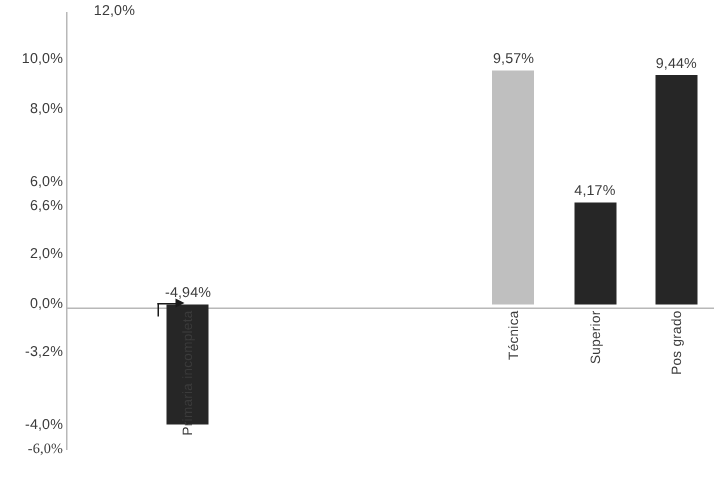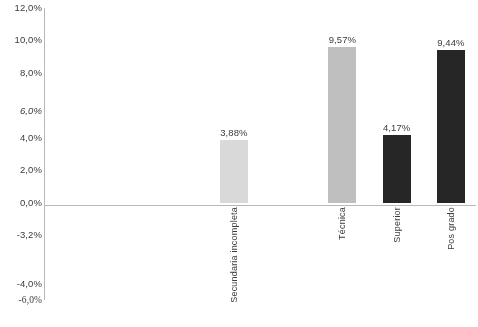--- a/index.html
+++ b/index.html
@@ -137,57 +137,62 @@
 </style>
 </head>
 <body>
 
 <div id="chart-root">
 
   <div class="y-axis-line"></div>
   <div class="zero-line"></div>
 
   <div id="y-ticks">
-      <div class="y-tick-wrap" style="top: 3px;">
+      <div class="y-tick-wrap" style="top: 3px; margin-left: 48px;">
         <div class="y-tick-label">12,0%</div>
       </div>
       <div class="y-tick-wrap" style="top: 35.4444px;">
         <div class="y-tick-label">10,0%</div>
       </div>
       <div class="y-tick-wrap" style="top: 67.8889px;">
         <div class="y-tick-label">8,0%</div>
       </div>
-      <div class="y-tick-wrap" style="top: 106px; font-style: italic;">
+      <div class="y-tick-wrap" style="top: 117px;">
         <div class="y-tick-label">6,0%</div>
       </div>
       <div class="y-tick-wrap" style="top: 132.778px;">
-        <div class="y-tick-label">4,0%</div>
+        <div class="y-tick-label">6,6%</div>
       </div>
       <div class="y-tick-wrap" style="top: 165.222px;">
         <div class="y-tick-label">2,0%</div>
       </div>
       <div class="y-tick-wrap" style="top: 197.667px;">
         <div class="y-tick-label">0,0%</div>
       </div>
       <div class="y-tick-wrap" style="top: 230.111px;">
         <div class="y-tick-label">-3,2%</div>
       </div>
       <div class="y-tick-wrap" style="top: 279px;">
         <div class="y-tick-label">-4,0%</div>
       </div>
       <div class="y-tick-wrap" style="top: 295px; font-family: Liberation Serif, serif;">
         <div class="y-tick-label">-6,0%</div>
       </div>
     </div>
 
   <div class="plot" id="plot">
-      <div class="bar-slot" style="left: 162.75px; width: 54.25px;">
-        <div class="bar" style="background: rgb(217, 217, 217); top: 131.724px; height: 62.9422px;"></div>
-        <div class="bar-value" style="top: 118.724px;">3,88%</div>
-        <div class="cat-label" style="top: 198.667px;">Secundaria incompleta</div>
+      <div class="bar-slot" style="left: 54.25px; width: 54.25px;">
+        <div class="bar" style="background: rgb(38, 38, 38); top: 194.667px; height: 80.1378px;"></div>
+        <div class="bar-value" style="top: 181.667px;">-4,94%</div>
+        <div class="cat-label" style="top: 198.667px;">Primaria incompleta</div>
+        <div class="leader" style="left: 7.125px; top: 193.667px; width: 20px; height: 10px;">
+          <div class="lead-v"></div>
+          <div class="lead-h"></div>
+          <div class="lead-arrow"></div>
+        </div>
       </div>
       <div class="bar-slot" style="left: 271.25px; width: 54.25px;">
         <div class="bar" style="background: rgb(191, 191, 191); top: 39.42px; height: 155.247px;"></div>
         <div class="bar-value" style="top: 26.42px;">9,57%</div>
         <div class="cat-label" style="top: 198.667px;">Técnica</div>
       </div>
       <div class="bar-slot" style="left: 325.5px; width: 54.25px;">
         <div class="bar" style="background: rgb(38, 38, 38); top: 127.02px; height: 67.6467px;"></div>
         <div class="bar-value" style="top: 114.02px;">4,17%</div>
         <div class="cat-label" style="top: 198.667px;">Superior</div>

